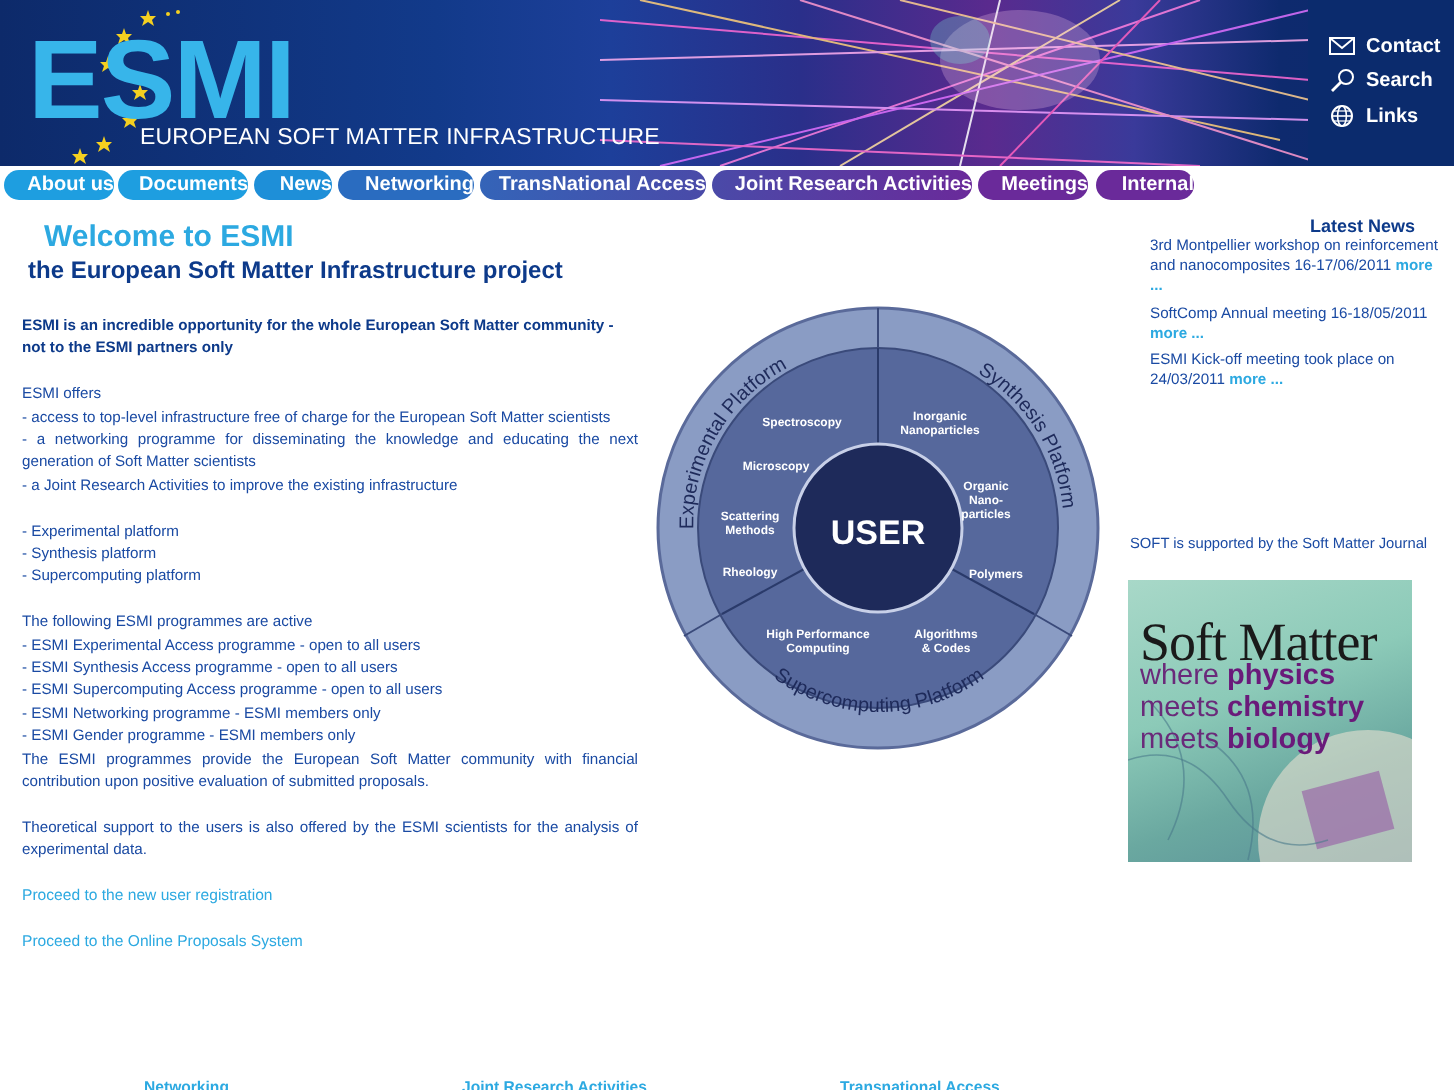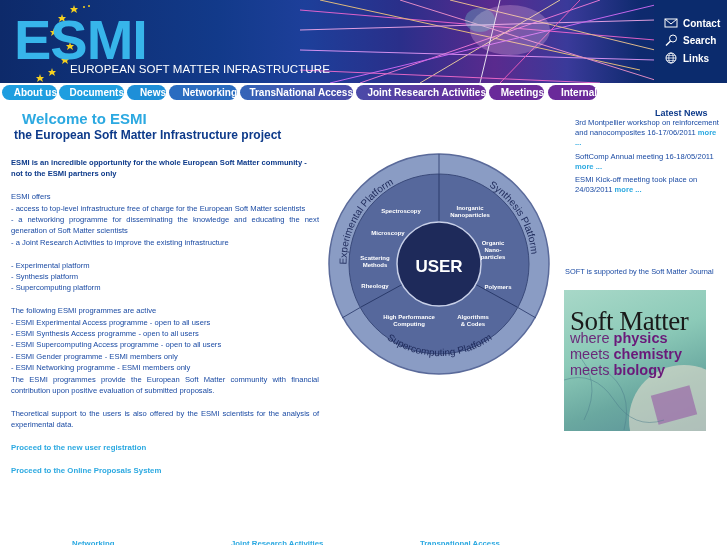--- a/index.html
+++ b/index.html
@@ -25,21 +25,21 @@
     font-size: 10px; font-weight: bold; text-align: right; line-height: 15px; white-space: nowrap; cursor: pointer; }
 
   
   .welcome { position: absolute; left: 22px; top: 110px; font-size: 15px; font-weight: bold; color: #2ca9e1; }
   .subtitle { position: absolute; left: 14px; top: 128px; font-size: 12px; font-weight: bold; color: #0d3a8a; }
   .maintext { position: absolute; left: 11px; top: 157px; width: 308px; font-size: 7.6px; color: #1a4aa3; line-height: 11.4px; }
   .maintext p { margin: 0; }
   .maintext .lead { font-weight: bold; color: #0d3a8a; }
   .maintext .just { text-align: justify; }
   .gap { height: 11.4px; }
-  .procee { font-weight: bold; color: #2ca9e1; font-size: 7.8px; cursor: pointer; }
+  .procee { font-weight: normal; color: #2ca9e1; font-size: 7.8px; cursor: pointer; }
 
   .footer-links { position: absolute; top: 539px; font-size: 7.8px; font-weight: bold; color: #2ca9e1; }
 
   
   .diagram { position: absolute; left: 327px; top: 152px; width: 225px; height: 225px; }
 
   
   .news-title { position: absolute; left: 615px; top: 108px; font-size: 9px; font-weight: bold; color: #0d3a8a; padding-left: 40px; }
   .news { position: absolute; left: 575px; top: 118px; width: 145px; font-size: 7.6px; color: #1a4aa3; line-height: 10.2px; }
   .news .item { margin-bottom: 3px; }
@@ -140,22 +140,22 @@
   <p>- a Joint Research Activities to improve the existing infrastructure</p>
   <div class="gap"></div>
   <p>- Experimental platform</p>
   <p>- Synthesis platform</p>
   <p>- Supercomputing platform</p>
   <div class="gap"></div>
   <p>The following ESMI programmes are active</p>
   <p>- ESMI Experimental Access programme - open to all users</p>
   <p>- ESMI Synthesis Access programme - open to all users</p>
   <p>- ESMI Supercomputing Access programme - open to all users</p>
+  <p>- ESMI Networking programme - ESMI members only</p>
   <p>- ESMI Gender programme - ESMI members only</p>
-  <p>- ESMI Networking programme - ESMI members only</p>
   <p class="just">The ESMI programmes provide the European Soft Matter community with financial contribution upon positive evaluation of submitted proposals.</p>
   <div class="gap"></div>
   <p class="just">Theoretical support to the users is also offered by the ESMI scientists for the analysis of experimental data.</p>
   <div class="gap"></div>
   <p class="procee">Proceed to the new user registration</p>
   <div class="gap"></div>
   <p class="procee">Proceed to the Online Proposals System</p>
 </div>
 
 <div class="footer-links" style="left:72px;">Networking</div>

